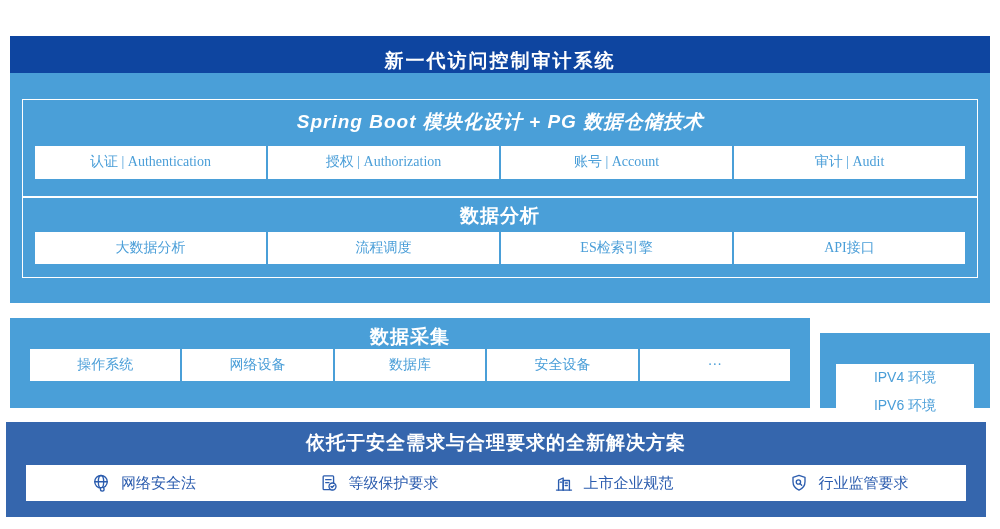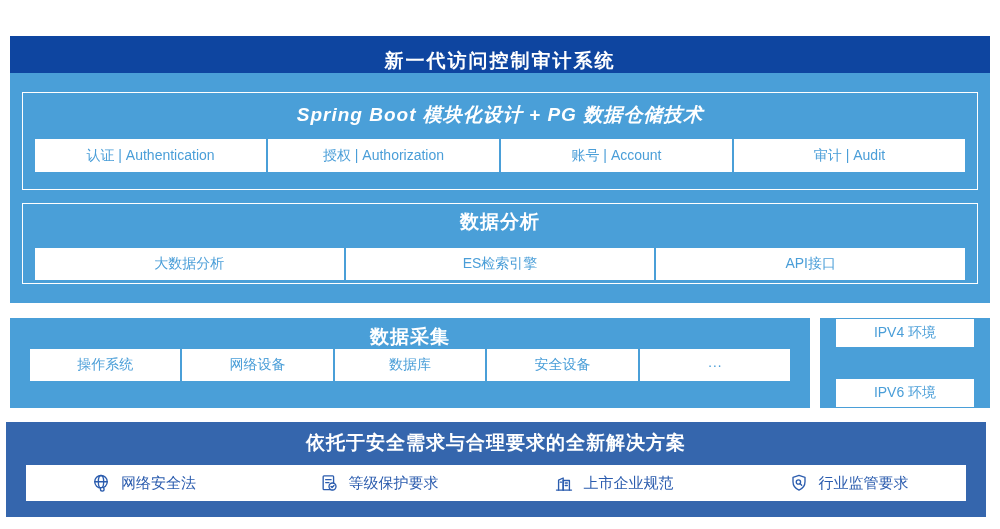--- a/index.html
+++ b/index.html
@@ -13,52 +13,52 @@
   .banner {
     position:absolute; left:10px; top:12px; width:980px; height:50px;
     background:#0E45A0; display:flex; align-items:center; justify-content:center;
     color:#fff; font-size:19px; font-weight:bold; letter-spacing:2px;margin-top:24px;
   }
 
   
   .platform {
     position:absolute; left:10px; top:73px; width:980px; height:230px;
     background:#4A9FD8; box-sizing:border-box; padding:19px 12px;
-    display:flex; flex-direction:column; justify-content:space-between;
+    display:flex; flex-direction:column; justify-content:center;
   }
   .inner-box { border:1px solid #ffffff; box-sizing:border-box; }
   .box-spring { height:98px; padding:10px 12px 0; }
   .box-analysis { height:81px; padding:6px 12px 0; }
 
   .sec-title {
     color:#ffffff; font-size:19px; font-weight:bold; text-align:center;
     letter-spacing:1px; line-height:24px;
   }
   .spring-title { font-style:italic; margin-bottom:12px; }
-  .analysis-title { margin-bottom:14px; }
+  .analysis-title { margin-bottom:4px; }
 
-  .btn-row { display:flex; gap:2px; }
+  .btn-row { display:flex; gap:2px;font-family:Liberation Serif, serif; }
   .btn {
     flex:1; background:#ffffff; color:#4A9ED8; font-size:14px;
     display:flex; align-items:center; justify-content:center; white-space:nowrap;
   }
   .box-spring .btn { height:33px; }
   .box-analysis .btn { height:32px; }
 
   
   .middle { position:absolute; left:10px; top:318px; width:980px; height:90px; display:flex; gap:10px; }
   .collection {
     width:800px; height:90px; background:#4A9FD8; box-sizing:border-box;
     padding:7px 20px 0;
   }
   .collection-title { }
   .collection .btn { height:32px; }
   .network {
-    flex:1; background:#4A9FD8; box-sizing:border-box; padding:1px 16px;
-    display:flex; flex-direction:column; justify-content:space-between;
+    flex:1; background:#4A9FD8; box-sizing:border-box; padding:31px 16px;
+    display:flex; flex-direction:column; justify-content:space-between;margin-top:15px;
   }
   .network .btn { height:28px; flex:none; }
 
   
   .solution {
     position:absolute; left:6px; top:422px; width:980px; height:95px;
     background:#3566AD; box-sizing:border-box; padding:9px 20px 0;
   }
   .solution-title { margin-bottom:10px; }
   .cards { display:flex; }
@@ -87,20 +87,21 @@
         <div class="btn">授权 | Authorization</div>
         <div class="btn">账号 | Account</div>
         <div class="btn">审计 | Audit</div>
       </div>
     </div>
 
     <div class="inner-box box-analysis">
       <div class="sec-title analysis-title">数据分析</div>
       <div class="btn-row">
         <div class="btn">大数据分析</div>
+        <div class="btn">流程调度</div>
         <div class="btn">ES检索引擎</div>
         <div class="btn">API接口</div>
       </div>
     </div>
 
   </div>
 
   <div class="middle">
 
     <div class="collection">

